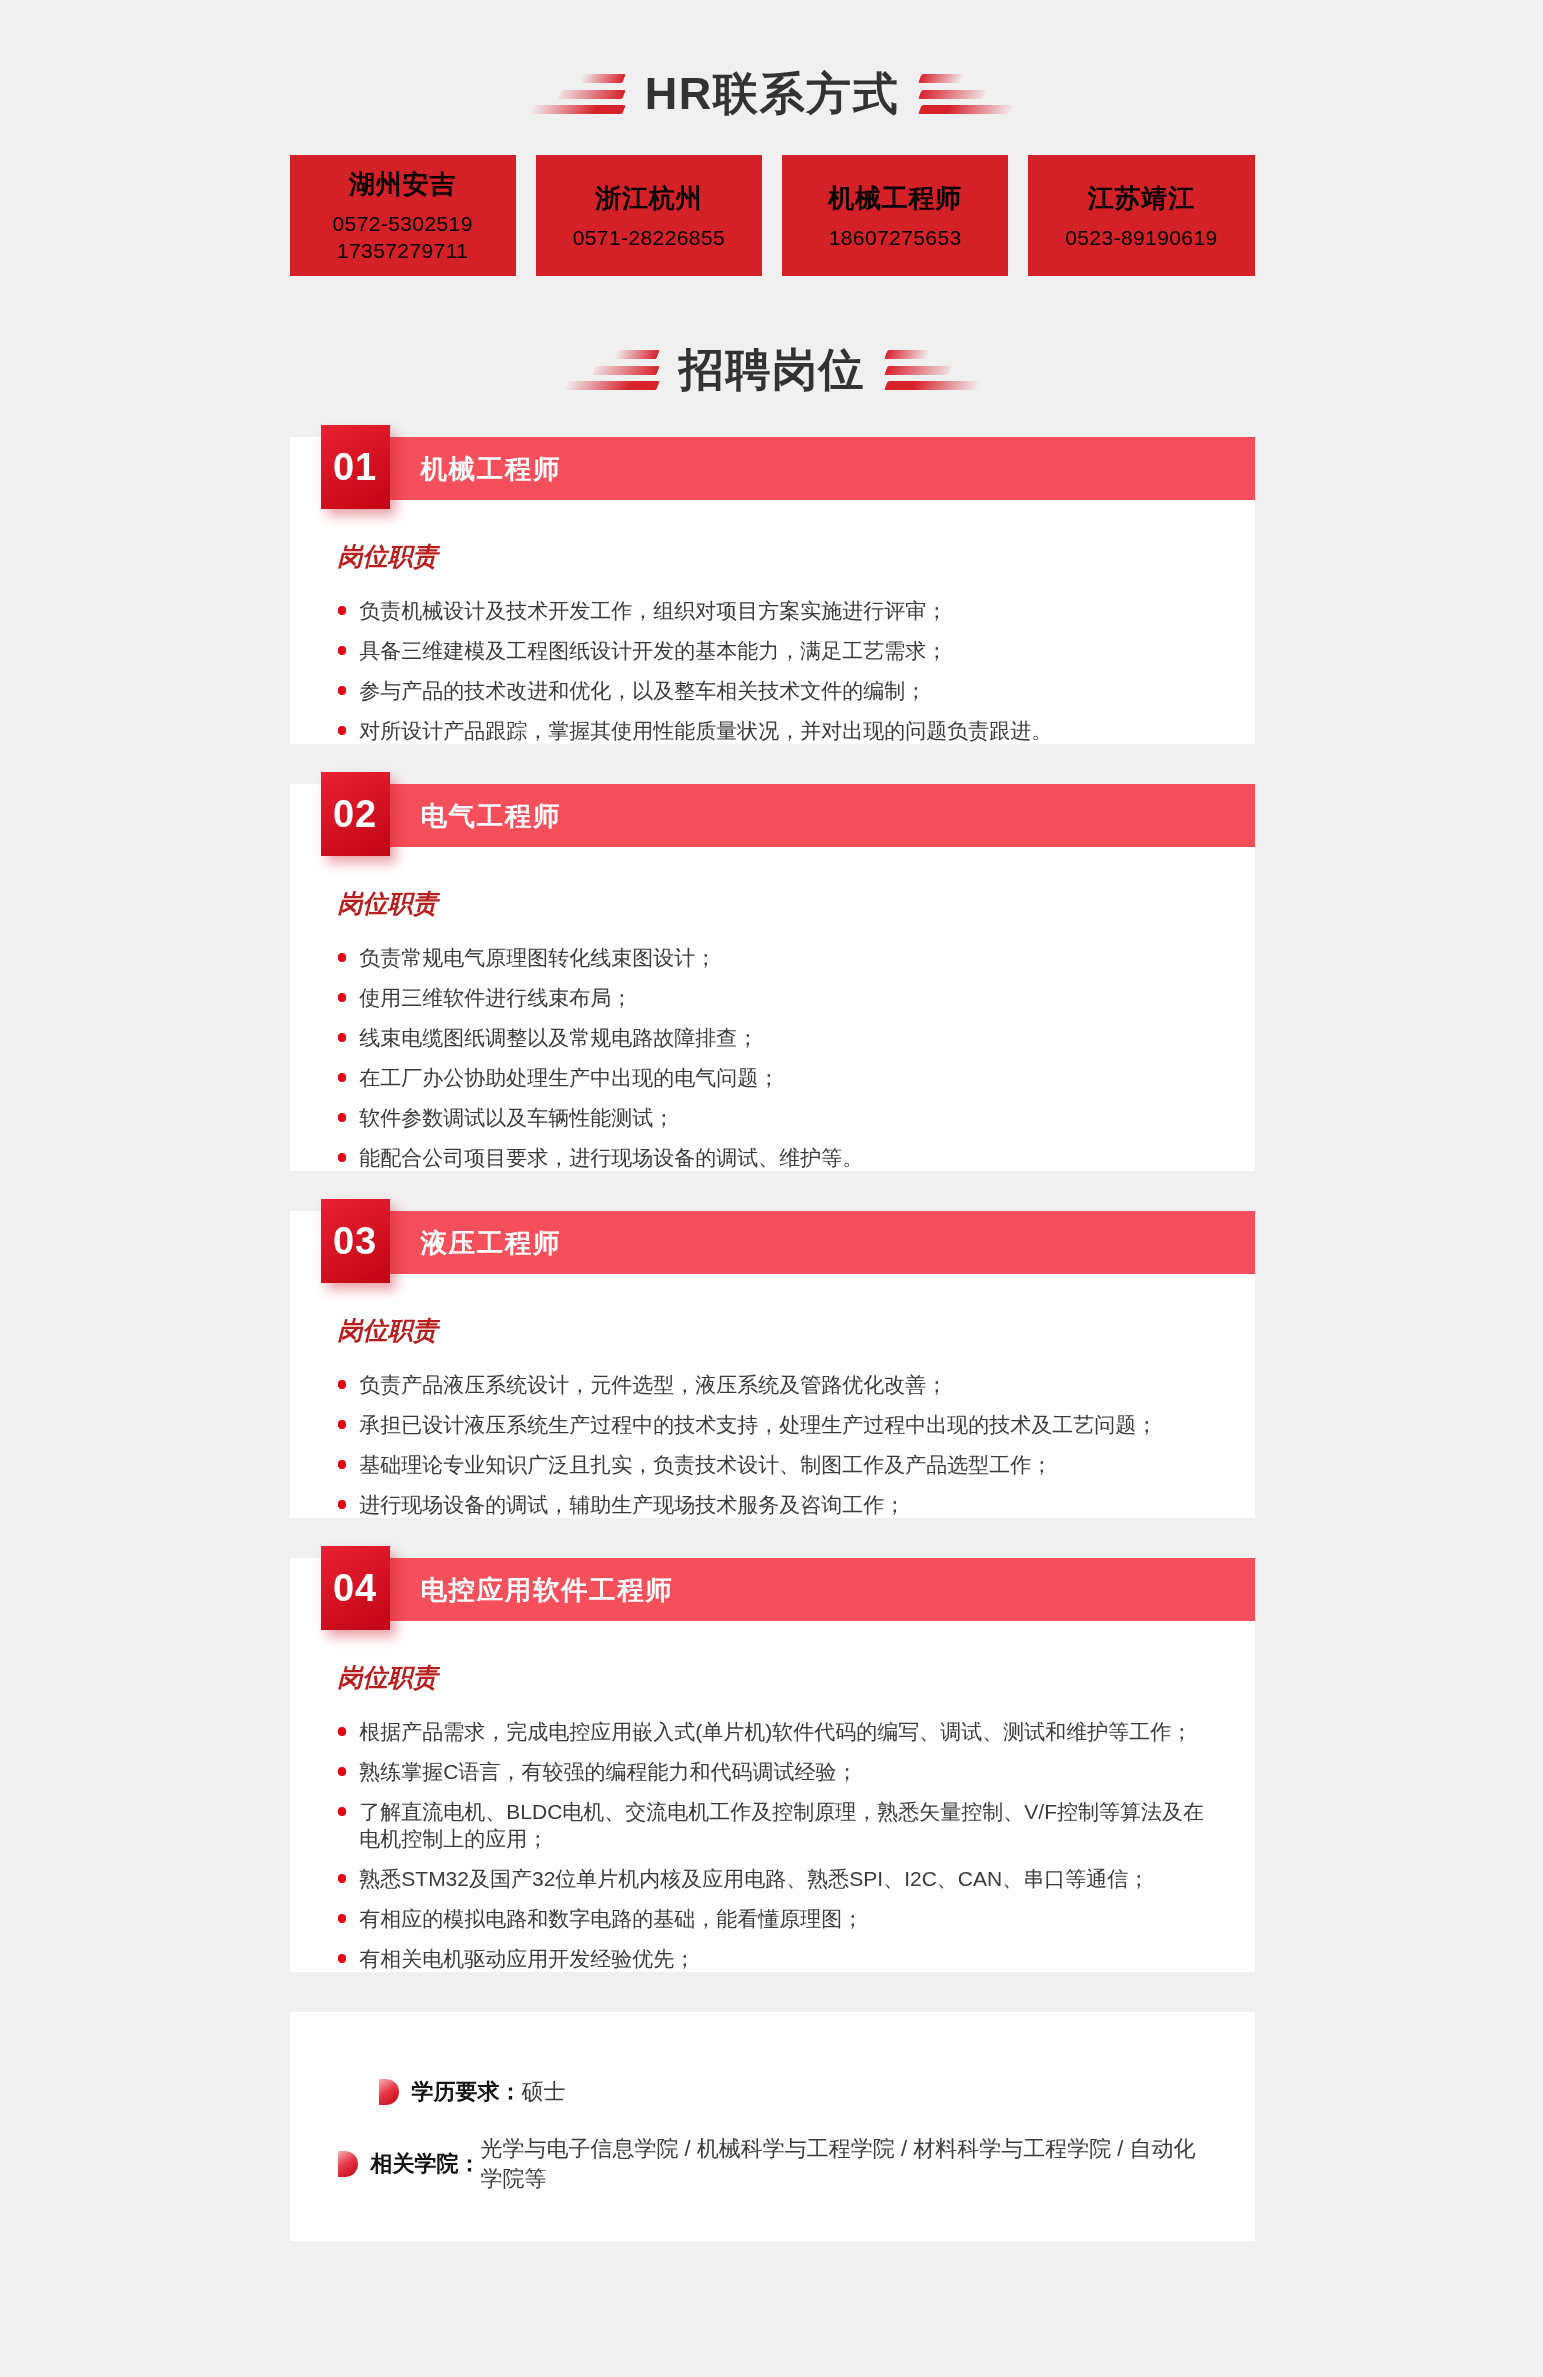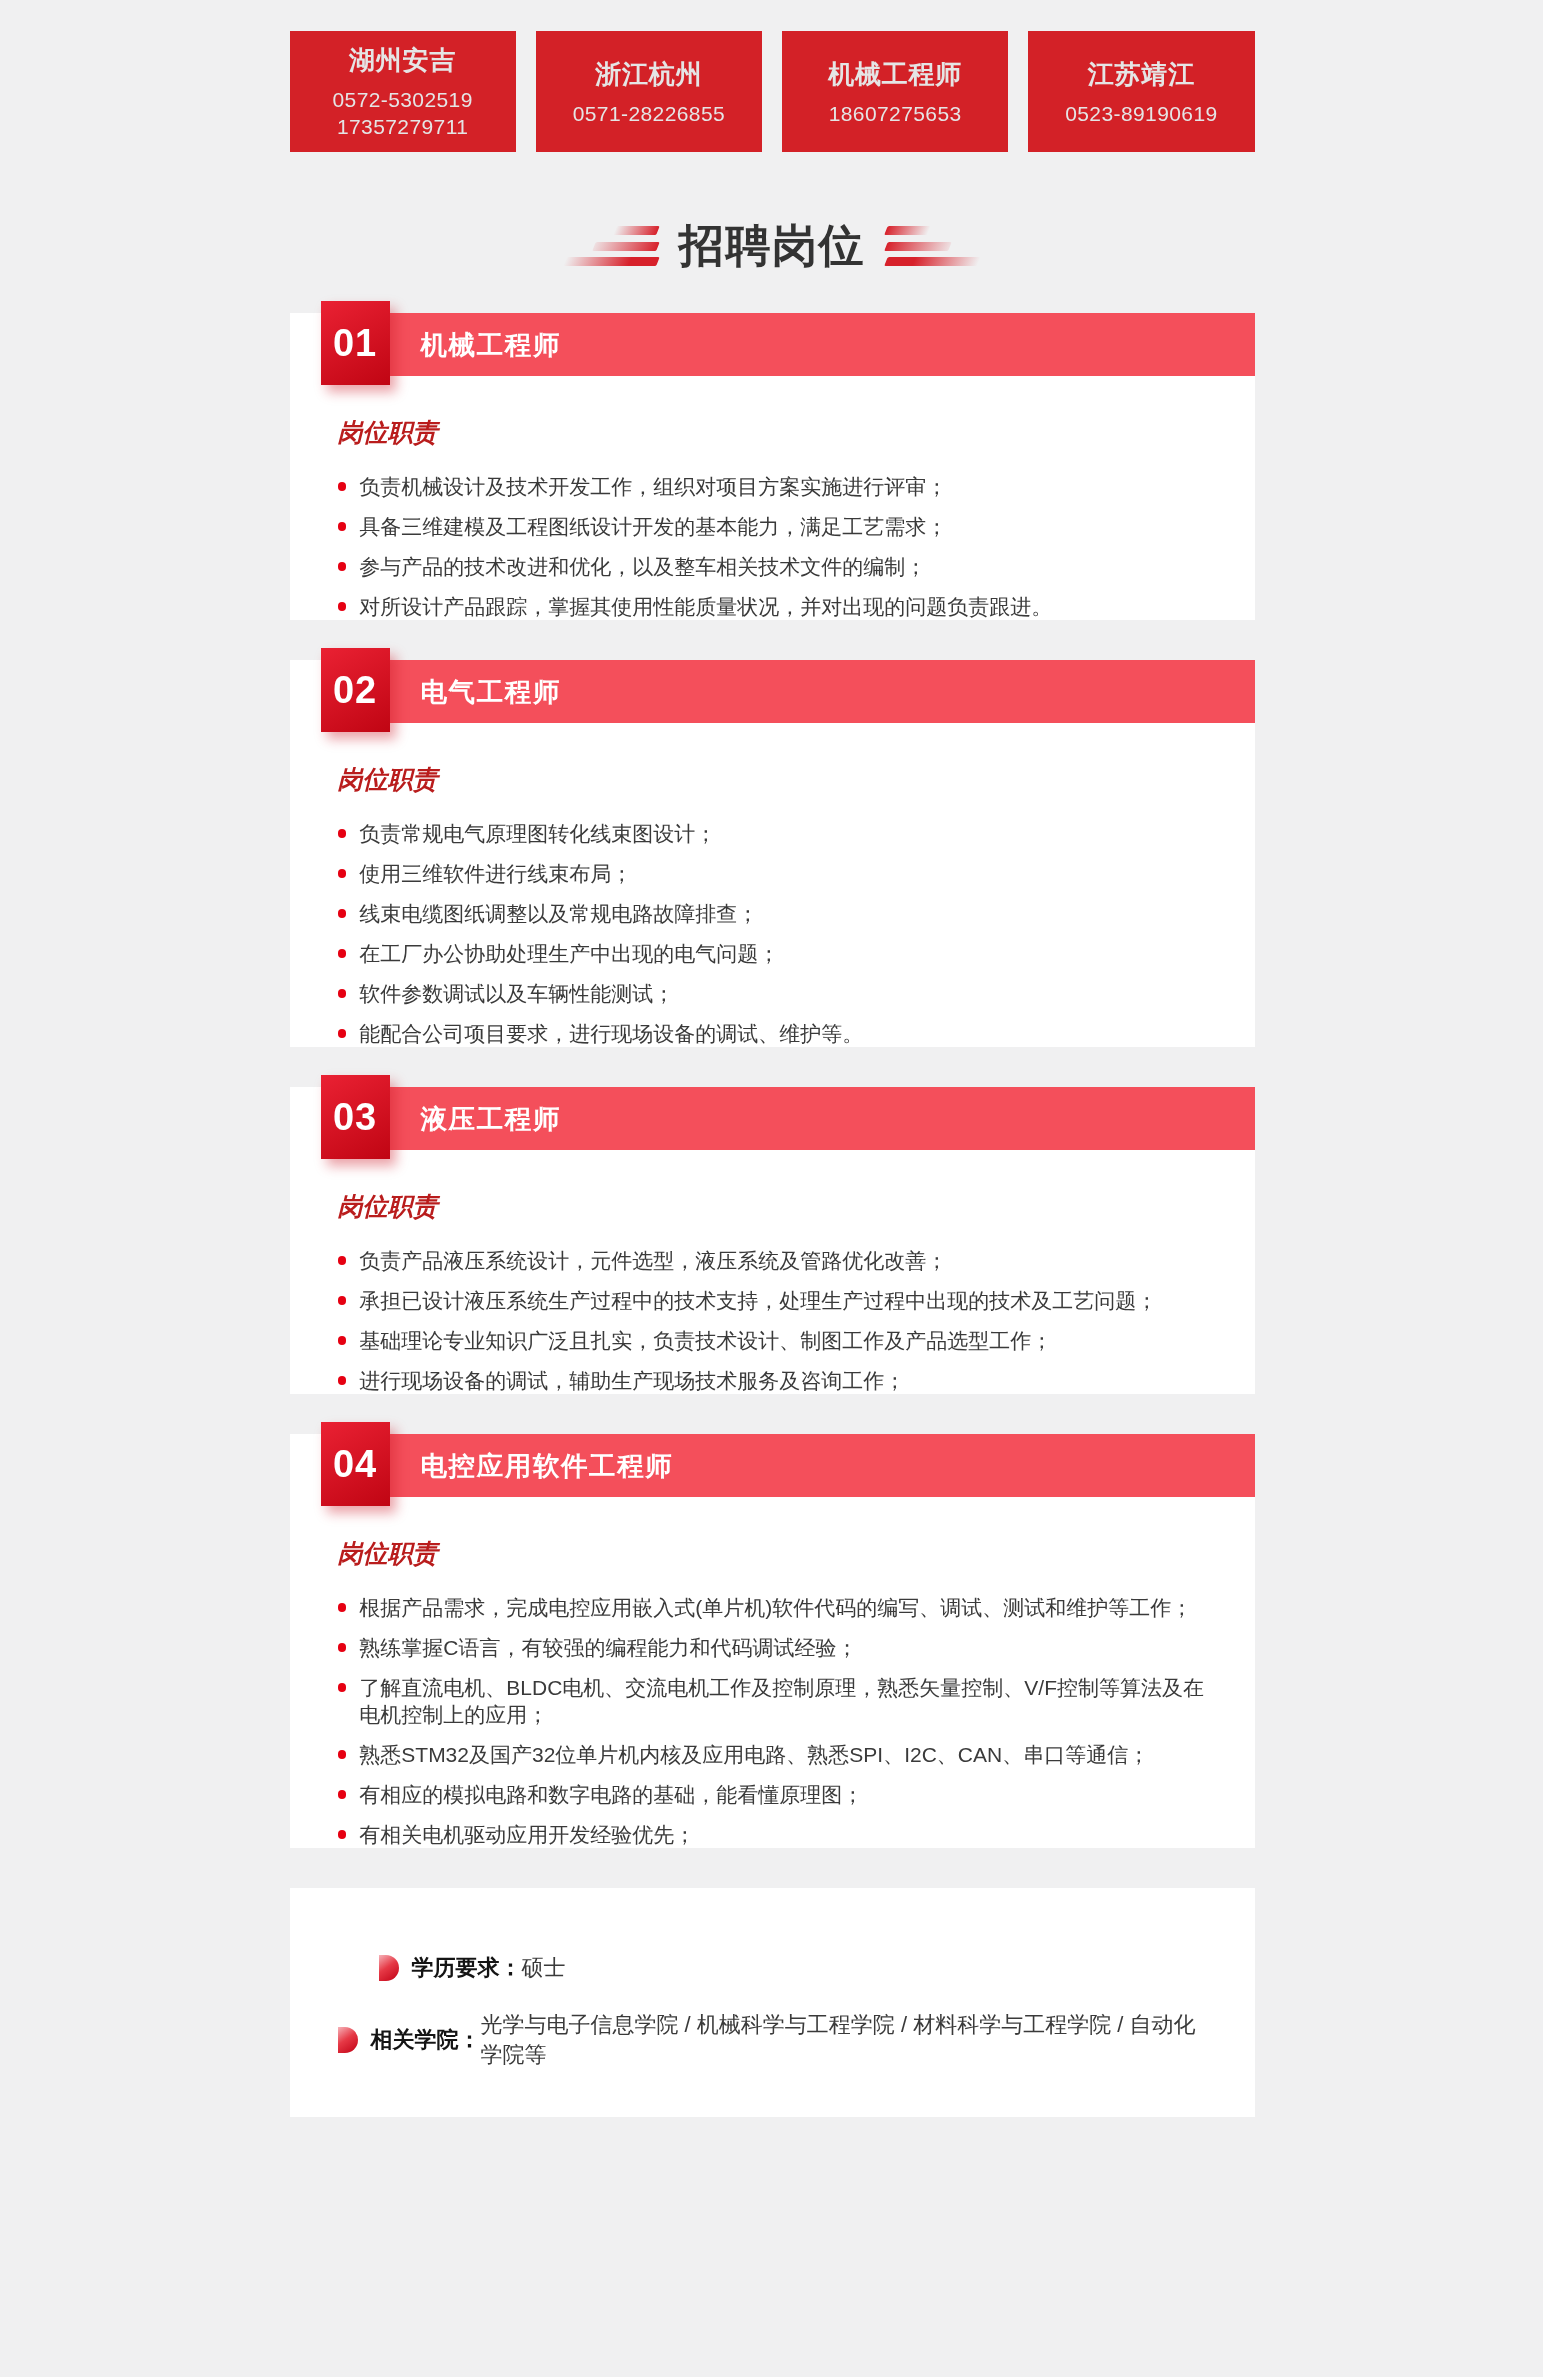--- a/index.html
+++ b/index.html
@@ -26,21 +26,21 @@
   .speed-left .s3{width:93px;background:linear-gradient(90deg,rgba(215,33,43,0),var(--speed-red) 70%);}
   .speed-right{align-items:flex-start;}
   .speed-right .s1{width:43px;background:linear-gradient(270deg,rgba(215,33,43,0),var(--speed-red));}
   .speed-right .s2{width:64px;background:linear-gradient(270deg,rgba(215,33,43,.08),var(--speed-red));}
   .speed-right .s3{width:93px;background:linear-gradient(270deg,rgba(215,33,43,0),var(--speed-red) 70%);}
   .hr-title{padding-top:64px;}
   
   .contact-grid{display:grid;grid-template-columns:repeat(4,1fr);gap:20px;margin-top:31px;}
   .contact-card{
     background:var(--card-red);height:121px;display:flex;flex-direction:column;
-    justify-content:center;align-items:center;color:#e5e5e5;text-align:center;
+    justify-content:center;align-items:center;color:#000000;text-align:center;
   }
   .contact-city{font-size:26px;font-weight:bold;margin-bottom:8px;letter-spacing:0.8px;}
   .contact-phone{font-size:21px;line-height:27px;letter-spacing:0.4px;}
   
   .jobs-title{margin-top:64px;}
   .job-card{background:var(--white);margin-top:40px;}
   .job-card:first-of-type{margin-top:31px;}
   .job-header{position:relative;margin-top:37px;height:63px;}
   .job-bar{
     position:absolute;left:96px;right:0;top:0;bottom:0;background:var(--bar-pink);
@@ -69,20 +69,33 @@
     background:linear-gradient(145deg,#f6b3b9 0%,#e63946 45%,#c00014 100%);
   }
   .summary-label{font-size:22px;font-weight:bold;color:#141414;white-space:nowrap;}
   .summary-value{font-size:22px;color:var(--ink-soft);}
 </style>
 </head>
 <body>
 
 <div class="col">
 
+  <div class="section-title hr-title">
+    <span class="speed speed-left">
+      <span class="s s1"></span>
+        <span class="s s2"></span>
+        <span class="s s3"></span>
+    </span>
+    <h1>HR联系方式</h1>
+    <span class="speed speed-right">
+      <span class="s s1"></span>
+        <span class="s s2"></span>
+        <span class="s s3"></span>
+    </span>
+  </div>
 
   <div class="contact-grid" id="contact-grid">
       <div class="contact-card">
         <div class="contact-city">湖州安吉</div>
         <div class="contact-phone">0572-5302519</div>
         <div class="contact-phone">17357279711</div>
       </div>
       <div class="contact-card">
         <div class="contact-city">浙江杭州</div>
         <div class="contact-phone">0571-28226855</div>

